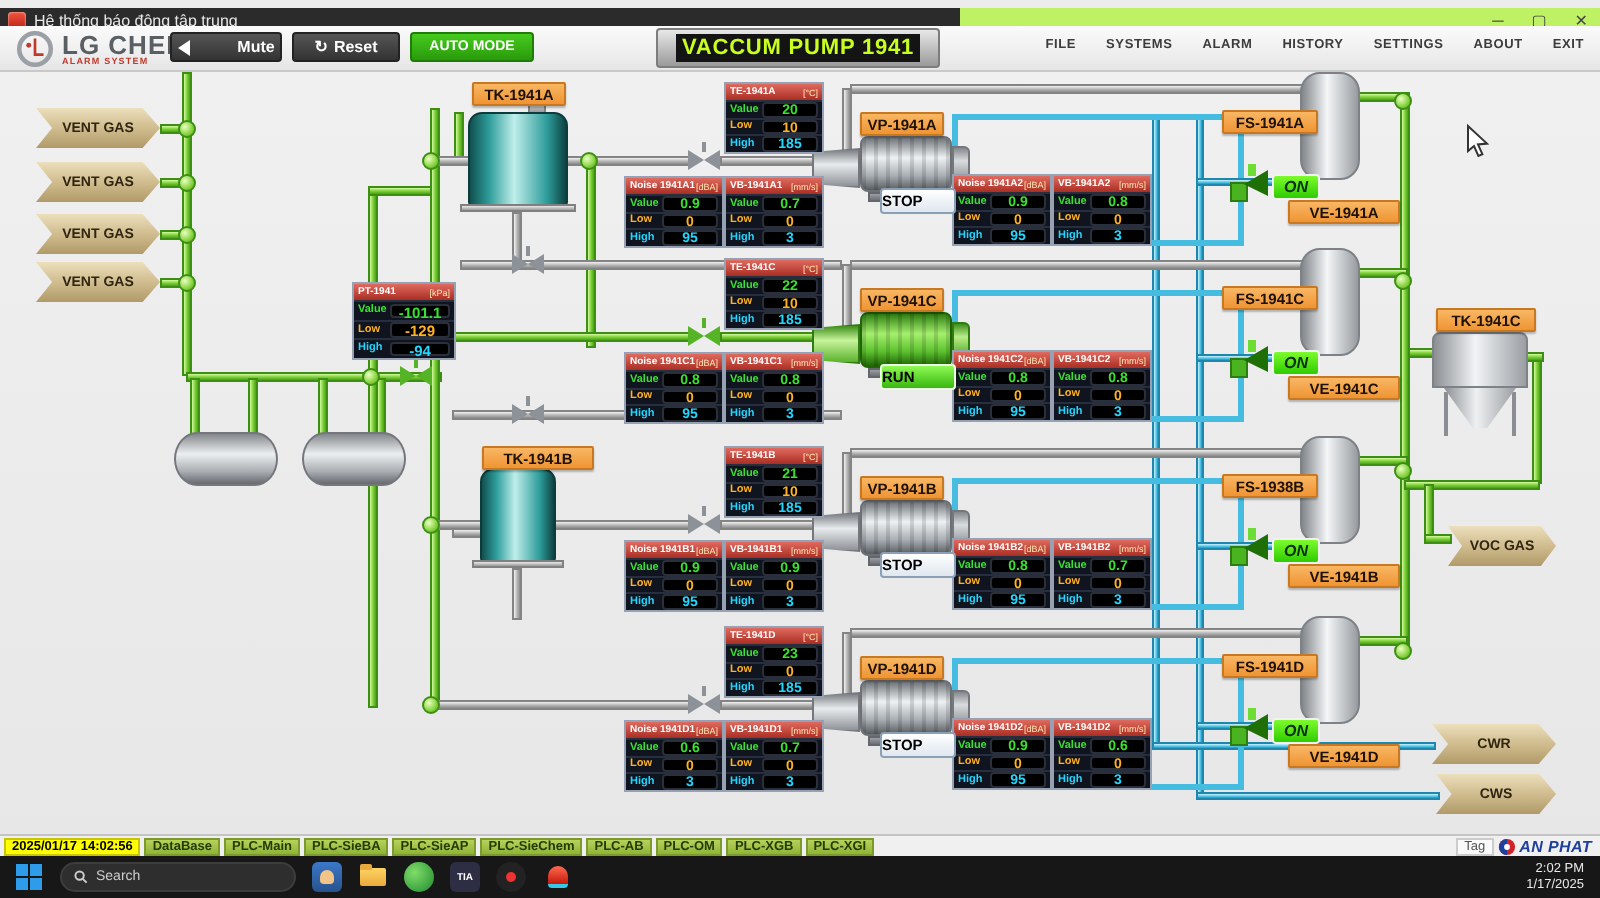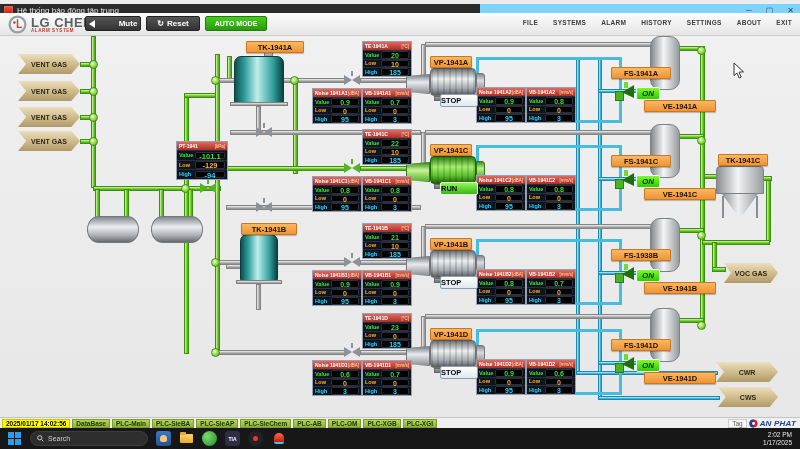--- a/index.html
+++ b/index.html
@@ -1,20 +1,20 @@
 <!DOCTYPE html>
 <html><head>
 <meta charset="utf-8">
 <style>
   html,body{margin:0;padding:0;background:#000;}
   *{box-sizing:border-box;font-family:"Liberation Sans",sans-serif;}
   #app{position:relative;width:800px;height:449px;overflow:hidden;background:#ececec;}
 
   
-  #strip{position:absolute;left:0;top:4px;width:800px;height:13px;background:#7dd3fc;}
+  #strip{position:absolute;left:0;top:4px;width:800px;height:13px;background:#bef264;}
   #strip .dark{position:absolute;left:0;top:0;width:480px;height:13px;background:#2b2b2b;display:flex;align-items:center;gap:4px;padding:0 4px;}
   #strip .dark .bell{width:9px;height:9px;background:linear-gradient(#f05540,#b81f10);border-radius:2px;box-shadow:inset 0 0 1px #fff;}
   #strip .dark span{color:#e8e8e8;font-size:8px;white-space:nowrap;}
   #winbtns{position:absolute;right:6px;top:0;height:13px;display:flex;gap:14px;align-items:center;color:#444;font-size:8px;}
   #winbtns span{cursor:default;}
 
   #hdr{position:absolute;left:0;top:13px;width:800px;height:23px;background:linear-gradient(#fbfbfb,#e6e6e6);border-bottom:1px solid #c9c9c9;}
   #brand{position:absolute;left:8px;top:2px;display:flex;gap:4px;align-items:center;}
   #brand .bname{font-size:13px;font-weight:700;color:#5a5f63;letter-spacing:.5px;line-height:11px;}
   #brand .btag{font-size:4.5px;color:#c0392b;font-weight:700;letter-spacing:.6px;}
@@ -115,22 +115,22 @@
   .prow.run .feed-valve .stem{background:#55b426;}
   .prow .fs-cstub{left:598px;top:49px;width:54px;}
   .prow .vstub{left:678px;top:6px;width:26px;}
   .prow .vessel{left:650px;top:-4px;}
   .prow .te-box{left:362px;top:1px;}
   .prow .n1{left:312px;top:48px;}
   .prow .vb1{left:362px;top:48px;}
   .prow .n2{left:476px;top:47px;}
   .prow .vb2{left:526px;top:47px;}
   .prow .vp-label{left:430px;top:16px;width:42px;}
-  .prow .fs-label{left:611px;top:27px;width:60px;}
-  .prow .ve-label{left:644px;top:60px;width:72px;}
+  .prow .fs-label{left:611px;top:15px;width:48px;}
+  .prow .ve-label{left:644px;top:60px;width:56px;}
 
   
   #sbar{position:absolute;left:0;top:417px;width:800px;height:11px;background:#f0f0f0;border-top:1px solid #c4c4c4;display:flex;align-items:center;gap:2px;padding:0 2px;}
   #sdate{background:#ffff00;border:1px solid #c9c400;color:#000;font-size:6.5px;font-weight:700;padding:0 3px;height:9px;line-height:8px;white-space:nowrap;}
   .badge{background:linear-gradient(#b8d15c,#8fb437);border:1px solid #7a9a2c;color:#233d00;font-size:6.5px;font-weight:700;padding:0 3px;height:9px;line-height:8px;white-space:nowrap;}
   #sbar .sp{flex:1;}
   #stag{font-size:6.5px;color:#555;background:#fafafa;border:1px solid #ccc;padding:0 3px;height:9px;line-height:8px;}
   #vendor{display:flex;align-items:center;gap:2px;margin-right:2px;}
   #vendor .vtxt{font-size:8px;font-weight:700;font-style:italic;color:#1d3f9e;letter-spacing:.2px;}
 
@@ -188,20 +188,25 @@
         <i class="spk"></i>
         <span>Mute</span>
       </button>
     <button class="hbtn" id="btn-reset">
         <span>↻</span>
         <span>Reset</span>
       </button>
     <button class="hbtn" id="btn-auto">
         <span>AUTO MODE</span>
       </button>
+    <div id="plate">
+      <div class="inner">
+          <span>VACCUM PUMP 1941</span>
+        </div>
+    </div>
     <div id="menu">
       <span>FILE</span>
       <span>SYSTEMS</span>
       <span>ALARM</span>
       <span>HISTORY</span>
       <span>SETTINGS</span>
       <span>ABOUT</span>
       <span>EXIT</span>
     </div>
   </div>
@@ -267,21 +272,21 @@
     <div class="pg h" style="left:704px;top:138px;width:16px"></div>
     <div class="pg v" style="left:766px;top:140px;height:66px"></div>
     <div class="pg h" style="left:760px;top:140px;width:12px"></div>
     <div class="pg h" style="left:702px;top:204px;width:68px"></div>
     <div class="pg v" style="left:712px;top:206px;height:28px"></div>
     <div class="pg h" style="left:712px;top:231px;width:14px"></div>
 
     <div class="thz" style="left:87px;top:180px;width:52px;height:27px"></div>
     <div class="thz" style="left:151px;top:180px;width:52px;height:27px"></div>
 
-    <div class="olabel" style="left:246px;top:5px;width:58px">TK-1941A</div>
+    <div class="olabel" style="left:236px;top:5px;width:47px">TK-1941A</div>
     <div class="tflange" style="left:264px;top:14px;width:9px;height:7px"></div>
     <div class="tteal" style="left:234px;top:20px;width:50px;height:48px"></div>
     <div class="tflange" style="left:230px;top:66px;width:58px;height:4px"></div>
     <div class="ps v" style="left:256px;top:70px;height:26px"></div>
 
     <div class="olabel" style="left:241px;top:187px;width:56px">TK-1941B</div>
     <div class="tflange" style="left:254px;top:194px;width:9px;height:6px"></div>
     <div class="tteal" style="left:240px;top:198px;width:38px;height:48px"></div>
     <div class="tflange" style="left:236px;top:244px;width:46px;height:4px"></div>
     <div class="ps h" style="left:226px;top:228px;width:16px"></div>

